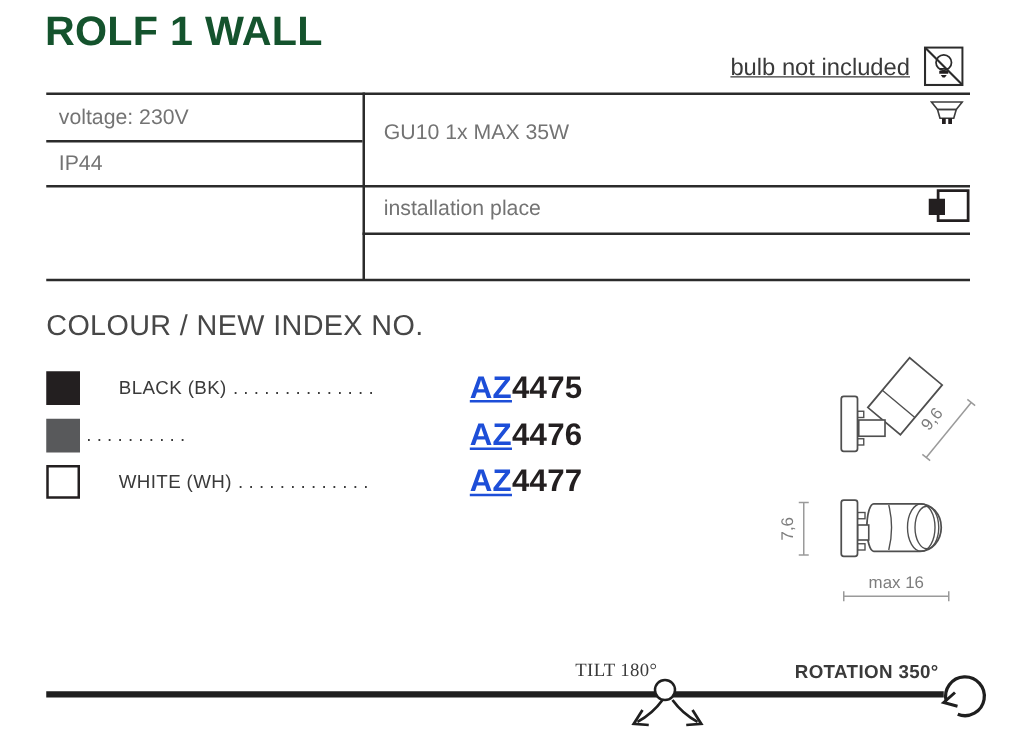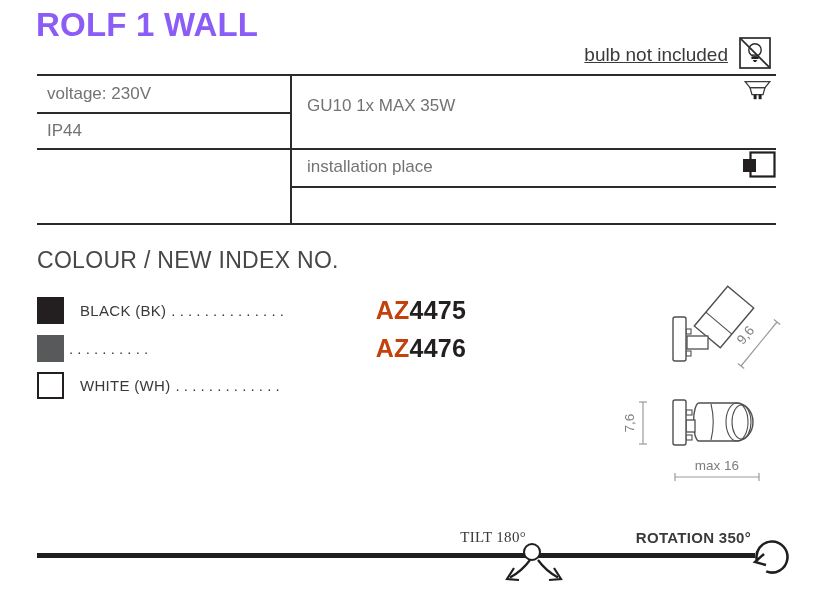--- a/index.html
+++ b/index.html
@@ -4,36 +4,36 @@
 <style>
   html,body { margin:0; padding:0; background:#ffffff; }
   #sheet {
     position:relative; width:824px; height:598px; background:#ffffff;
     font-family:"Liberation Sans", sans-serif; color:#3a3a3a; overflow:hidden;
   }
   .abs { position:absolute; }
   .hline { position:absolute; height:1.6px; background:#2b2b2b; }
   .vline { position:absolute; width:1.6px; background:#2b2b2b; }
 
-  .page-title { left:36px; top:6px; font-size:33px; font-weight:bold; color:#8b5cf6; letter-spacing:0.2px; }
+  .page-title { left:36px; top:6px; font-size:33px; font-weight:bold; color:#14532d; letter-spacing:0.2px; }
 
   .bulb-note { left:440px; top:44px; width:288px; text-align:right; font-size:19px; color:#3a3a3a;text-decoration:underline; }
 
   .cell { font-size:17px; color:#737373; }
 
   .colour-heading { left:37px; top:247px; font-size:23px; color:#474747; letter-spacing:0.3px; }
 
   #colour-rows { left:37px; top:292px; width:429px; }
   .colour-row { display:flex; align-items:center; height:37.5px; }
   .swatch { width:27px; height:27px; flex:none; box-sizing:border-box; }
   .swatch.outlined { border:2px solid #231f20; }
-  .colour-label { margin-left:16px; font-size:15px; letter-spacing:0.3px; white-space:nowrap; color:#3a3a3a; }
+  .colour-label { margin-left:31px; font-size:15px; letter-spacing:0.3px; white-space:nowrap; color:#3a3a3a; }
   .dots { flex:1; overflow:hidden; white-space:nowrap; font-size:15px; margin:0 5px; color:#3a3a3a; }
   .code { font-size:25px; font-weight:bold; white-space:nowrap; color:#231f20; letter-spacing:0.2px; }
-  .code .az { color:#c2410c; }
+  .code .az { color:#1d4ed8;text-decoration:underline; }
 
   .motion-label { font-size:15px; color:#3a3a3a; letter-spacing:0.3px; }
   #baseline-bar { left:37px; top:553px; width:718px; height:5px; background:#1f1f1f; }
   #tilt-pivot { left:523px; top:543px; width:18px; height:18px; border:2.4px solid #1f1f1f; border-radius:50%; background:#fff; box-sizing:border-box; }
 
   svg text { font-family:"Liberation Sans", sans-serif; }
 </style>
 </head>
 <body>
 
@@ -93,20 +93,21 @@
     <div class="colour-row">
       <div class="swatch" style="background: rgb(88, 89, 91);"></div>
       <span class="dots">. . . . . . . . . .</span>
       <span class="code"><span class="az">AZ</span><span>4476</span></span>
     </div>
 
     <div class="colour-row">
       <div class="swatch outlined" style="background: rgb(255, 255, 255);"></div>
       <span class="colour-label">WHITE (WH)</span>
       <span class="dots">. . . . . . . . . . . . .</span>
+      <span class="code"><span class="az">AZ</span><span>4477</span></span>
     </div>
   </div>
 
   <span class="abs" style="left:600px; top:270px;">
     <svg width="200" height="218" viewBox="0 0 200 218">
 
       <g transform="translate(124,47) rotate(-50)">
         <rect x="-26" y="-17" width="52" height="34" fill="#ffffff" stroke="#4f4f4f" stroke-width="1.4"></rect>
         <line x1="-8" y1="-17" x2="-8" y2="17" stroke="#4f4f4f" stroke-width="1.1"></line>
       </g>

